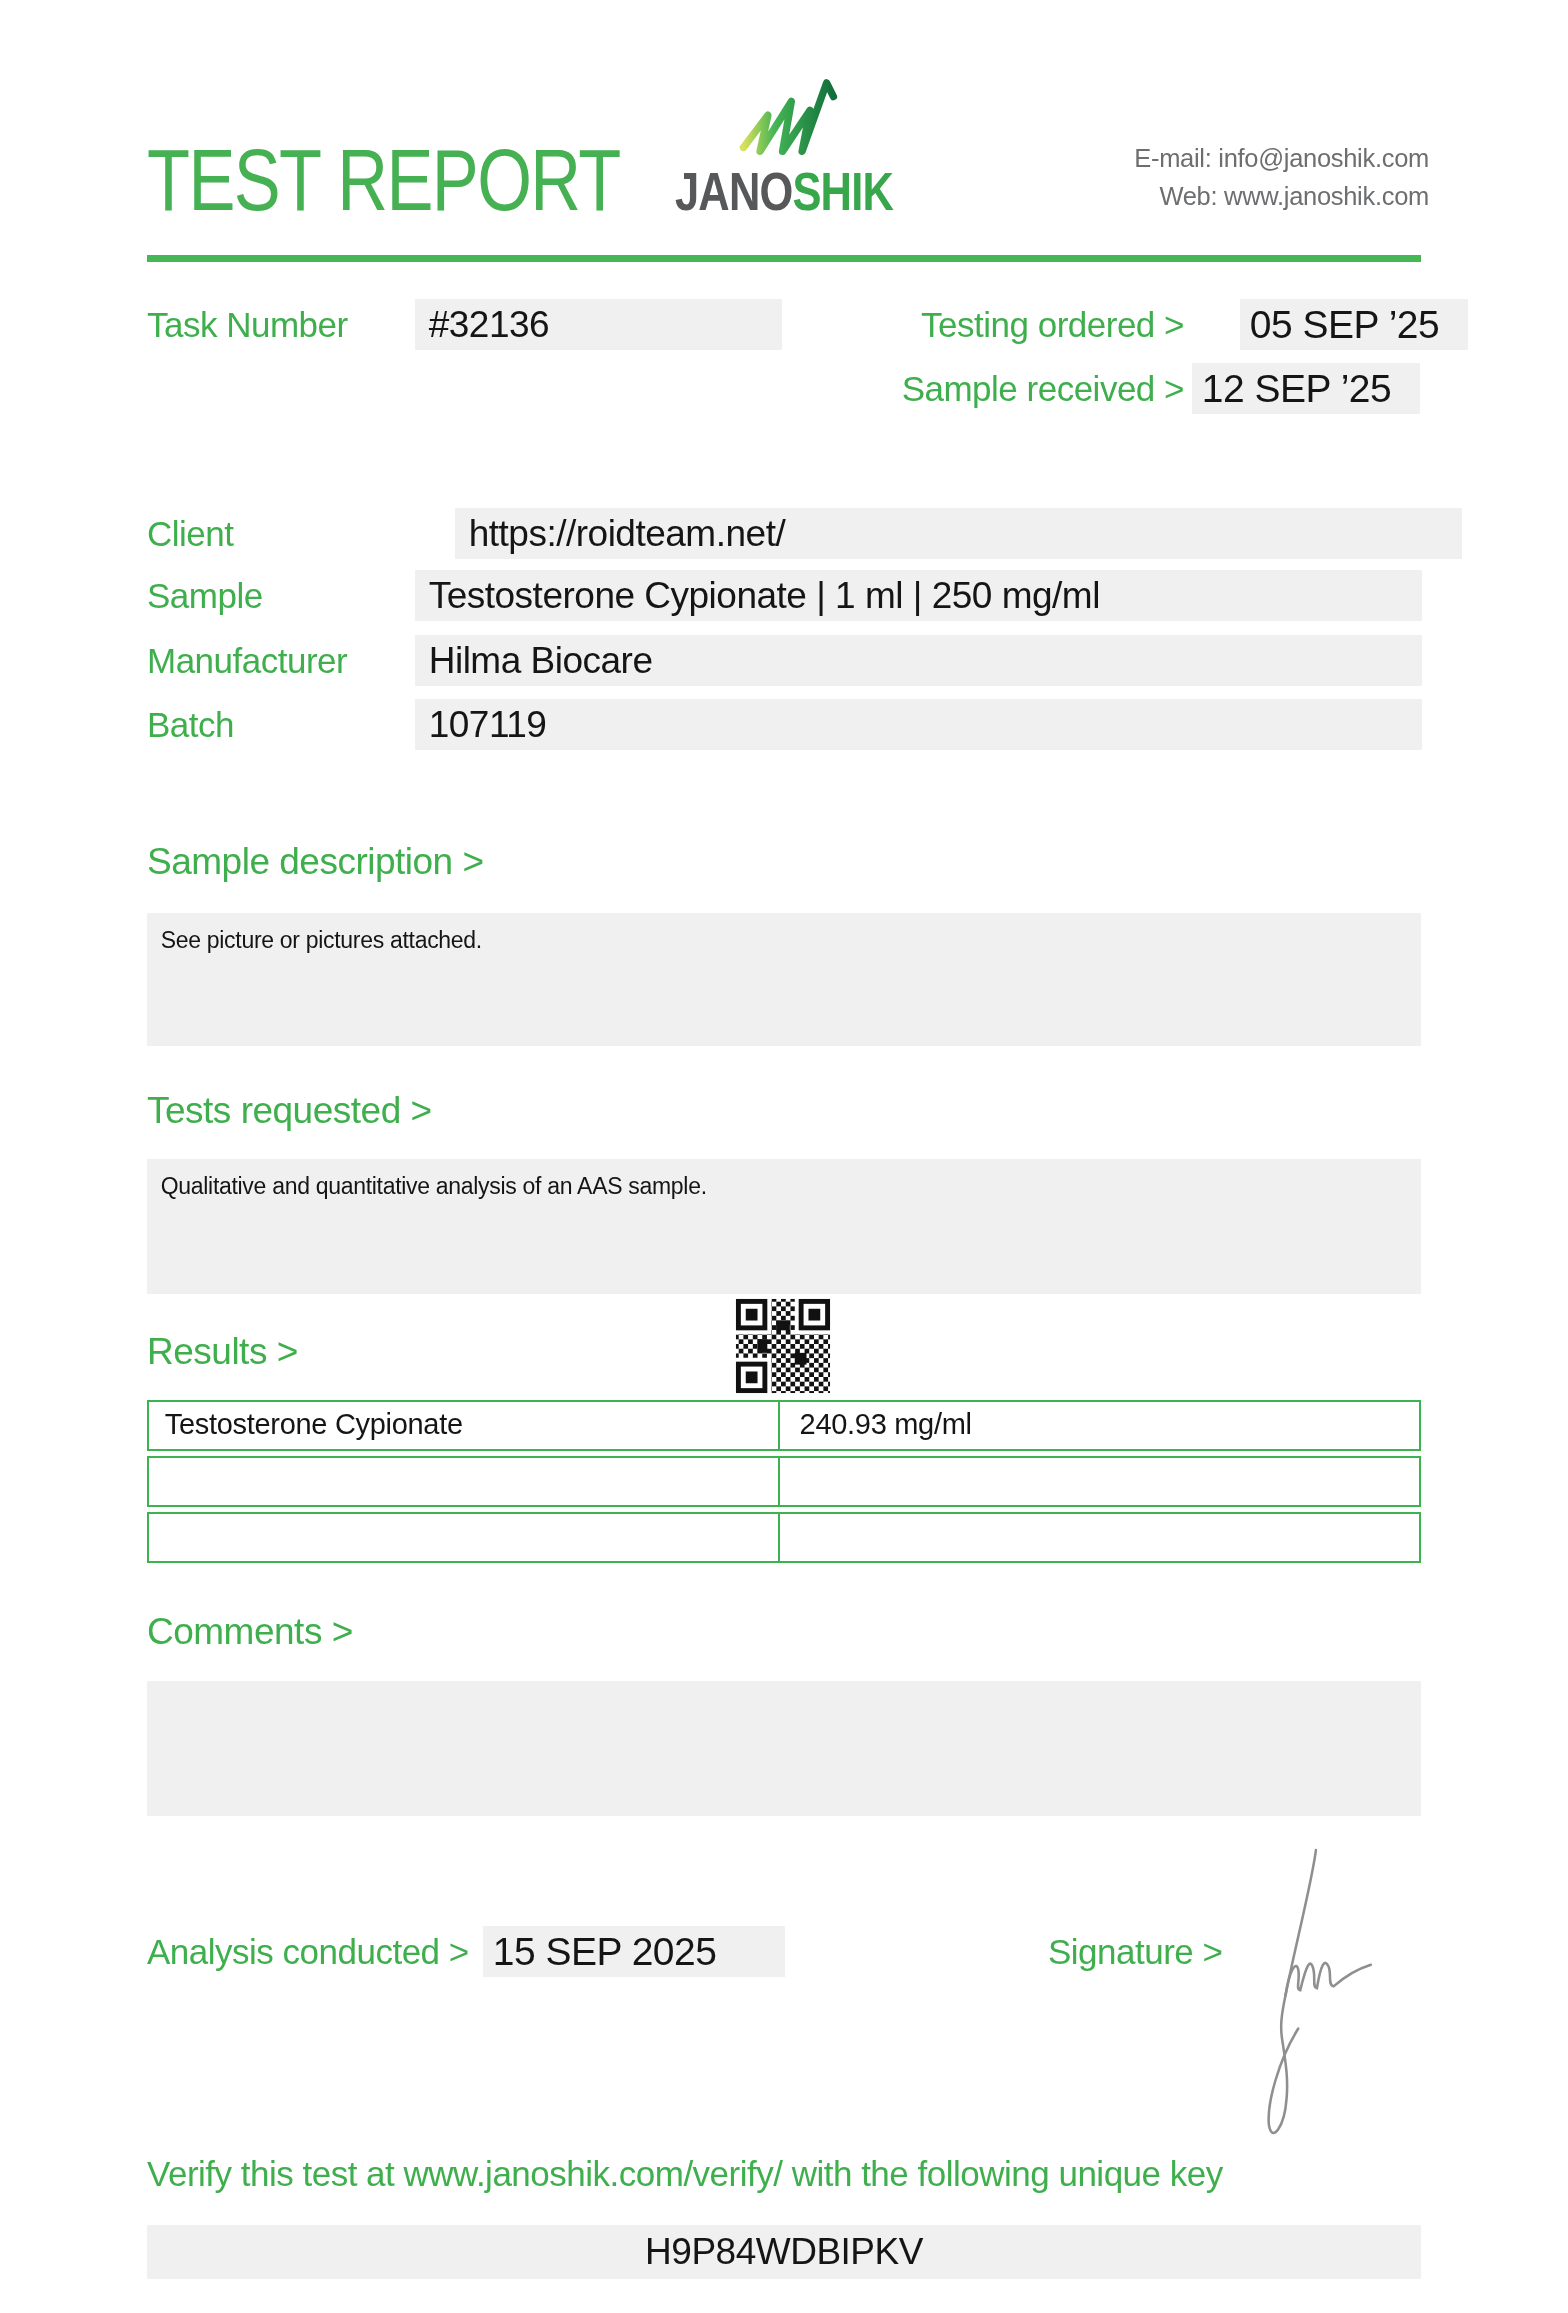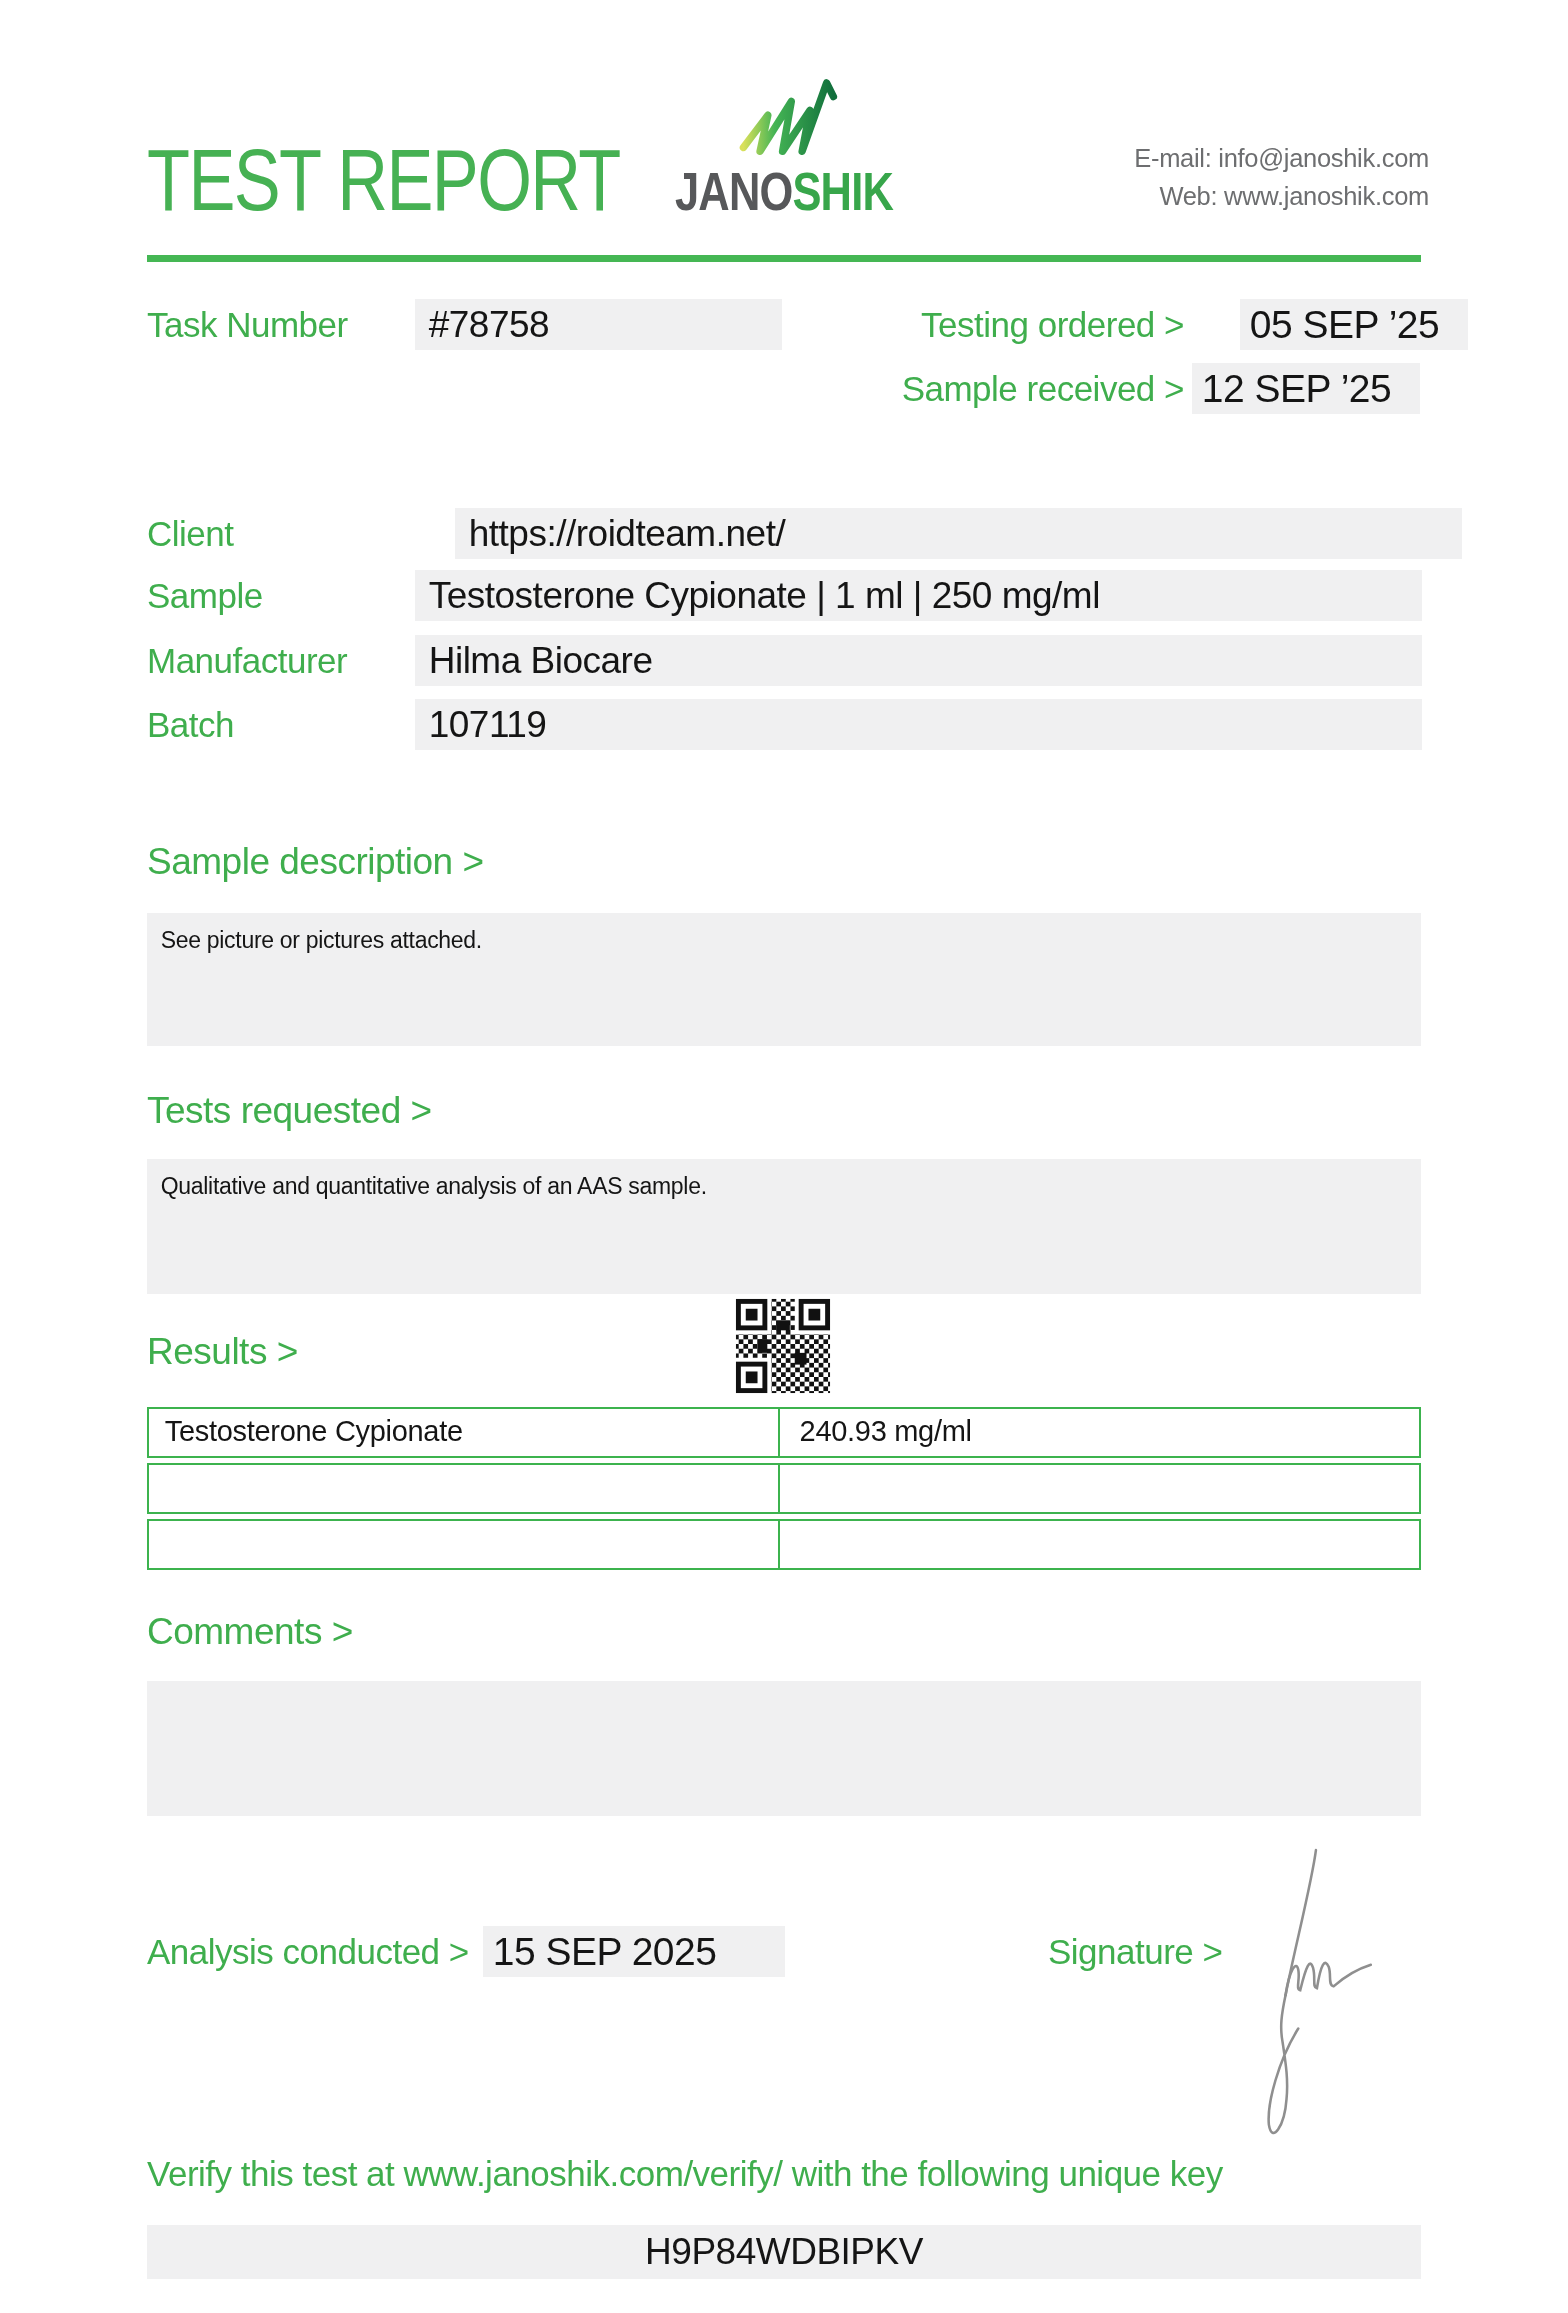--- a/index.html
+++ b/index.html
@@ -28,21 +28,21 @@
   .valbox{
     background:#f0f0f1;height:51px;font-size:37px;line-height:51px;letter-spacing:-0.5px;
     padding-left:13.7px;box-sizing:border-box;white-space:nowrap;overflow:hidden;
   }
   .datebox{font-size:39px;padding-left:9.8px;}
   .sechead{font-size:37px;line-height:41px;color:#3fae4d;letter-spacing:-0.5px;white-space:nowrap;}
   .bigbox{
     background:#f0f0f1;width:1274px;box-sizing:border-box;
     font-size:23px;line-height:37px;letter-spacing:-0.3px;padding:8.8px 13.7px;
   }
-  .rtable{left:147px;top:1400px;width:1274px;margin-top:7px;}
+  .rtable{left:147px;top:1400px;width:1274px;}
   .trow{
     display:flex;height:51px;border:2.9px solid #3cb34e;box-sizing:border-box;
     margin-bottom:4.9px;background:#fff;
   }
   .tcell{
     font-size:29px;line-height:45px;letter-spacing:-0.3px;white-space:nowrap;overflow:hidden;
     box-sizing:border-box;
   }
   .tcell.left{width:631px;border-right:2.9px solid #3cb34e;padding-left:15.7px;}
   .tcell.right{flex:1;padding-left:19.6px;}
@@ -78,21 +78,21 @@
   </div>
 
   <div class="abs contact">
     <div>E-mail: info@janoshik.com</div>
     <div>Web: www.janoshik.com</div>
   </div>
 
   <div class="abs rule"></div>
 
   <div class="abs lbl" style="left:147px;top:299px;">Task Number</div>
-  <div class="abs valbox" style="left:415px;top:299px;width:367px;">#78758</div>
+  <div class="abs valbox" style="left:415px;top:299px;width:367px;">#32136</div>
 
   <div class="abs lbl lbl-right" style="right:384px;top:299px;">Testing ordered &gt;</div>
   <div class="abs valbox datebox" style="left:1192px;top:299px;width:228px;margin-left:48px;">05 SEP ’25</div>
 
   <div class="abs lbl lbl-right" style="right:384px;top:363px;">Sample received &gt;</div>
   <div class="abs valbox datebox" style="left:1192px;top:363px;width:228px;">12 SEP ’25</div>
 
   <div class="abs lbl" style="left:147px;top:508px;">Client</div>
   <div class="abs valbox" style="left:415px;top:508px;width:1007px;margin-left:40px;">https://roidteam.net/</div>
 

